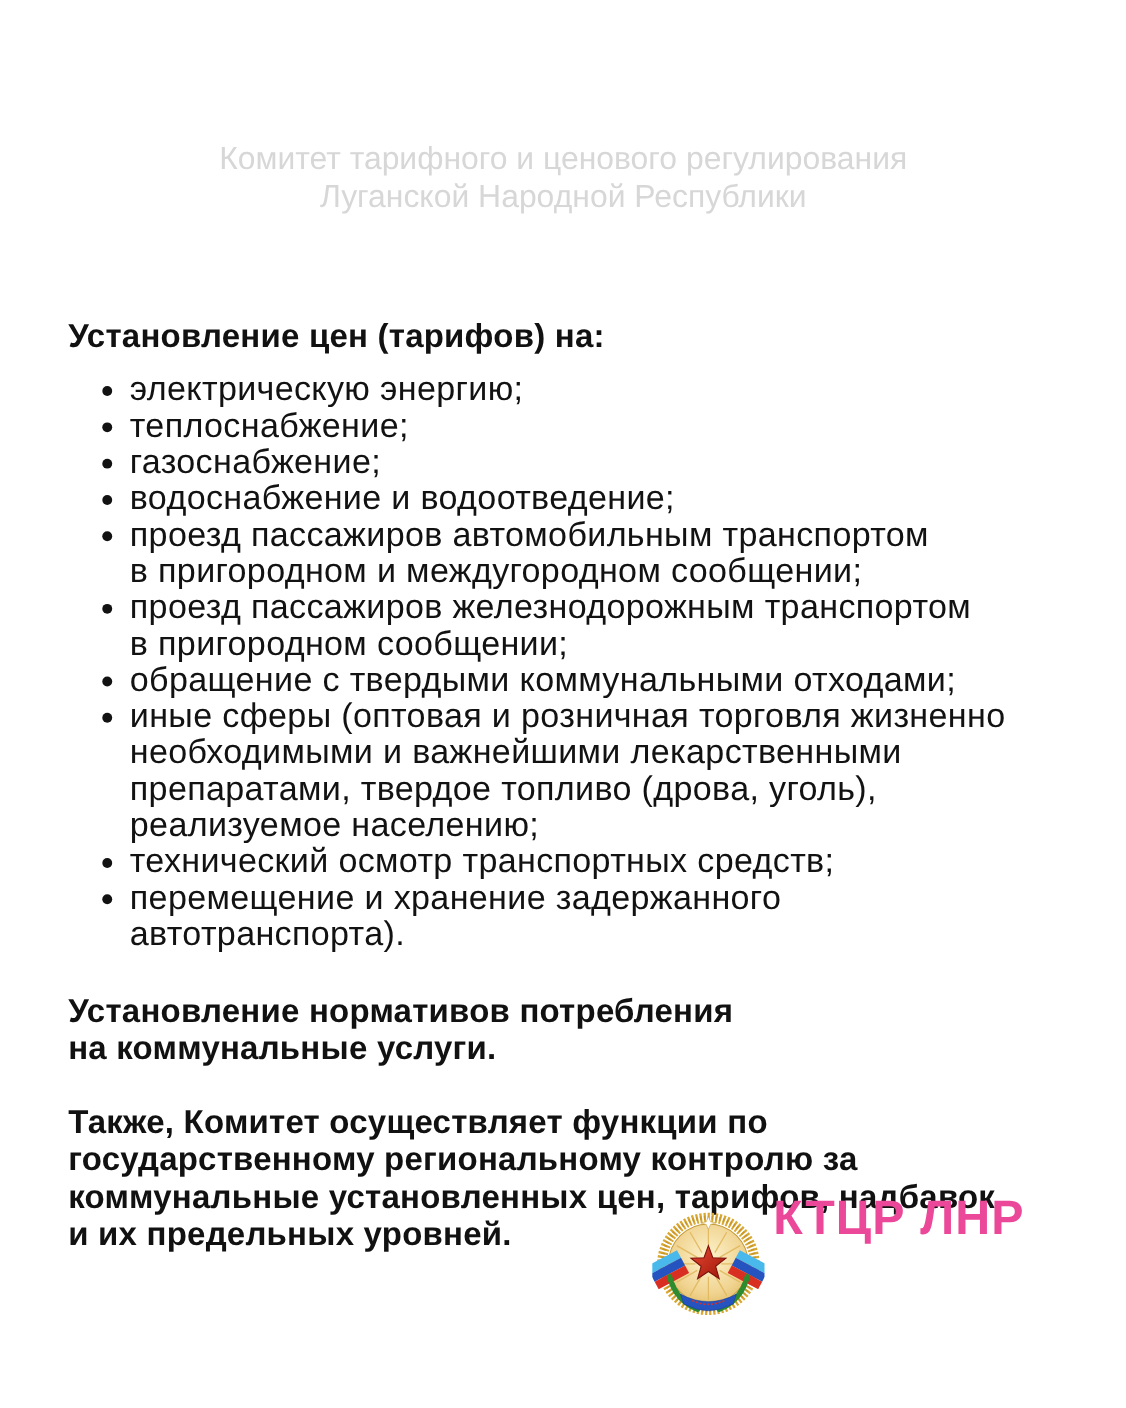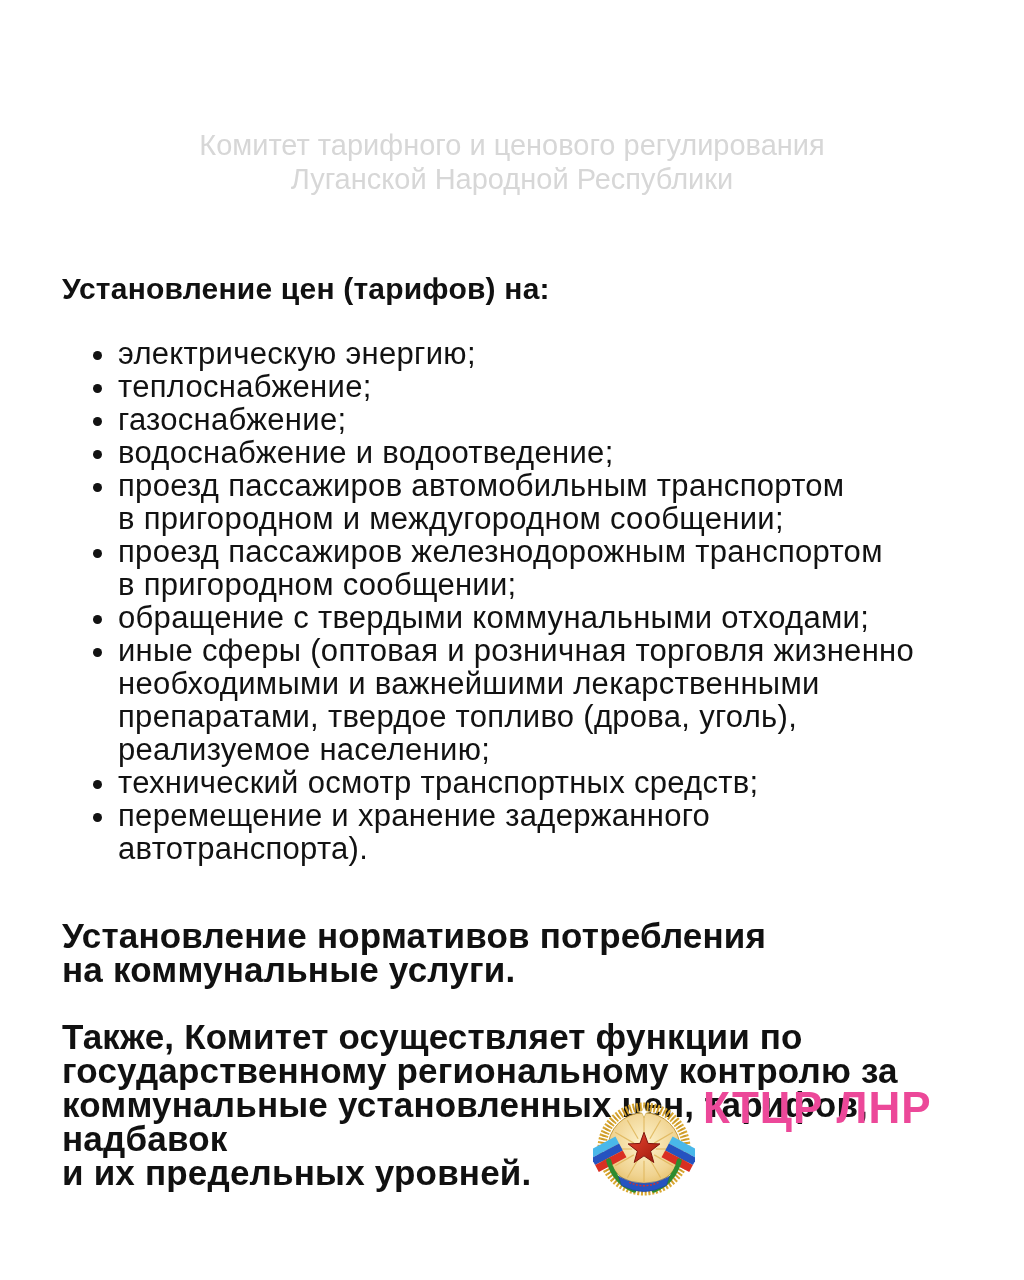--- a/index.html
+++ b/index.html
@@ -24,40 +24,39 @@
     color:#1e18a8;
     letter-spacing:-0.3px;
   }
   .section-heading{
     position:absolute;left:62px;
     font-size:30px;line-height:34px;font-weight:700;
     color:#111111;
     white-space:pre-line;
     letter-spacing:0.2px;
   }
-  .h-tariffs{top:272px;}
+  .h-tariffs{top:289px;}
   .tariff-list{
     position:absolute;top:337px;left:62px;width:920px;
     margin:0;padding:0 0 0 56px;
     font-size:31px;line-height:33px;font-weight:400;
     letter-spacing:0.3px;
     color:#121212;
     list-style:disc outside;
   }
   .tariff-list li{
     margin:0;padding:0;
     white-space:pre-line;
   }
   .para-bold{
     position:absolute;left:62px;width:920px;
-    font-size:35px;line-height:34px;font-weight:700;
+    font-size:30px;line-height:34px;font-weight:700;
     color:#111111;
     white-space:pre-line;
     letter-spacing:0.2px;
-    margin-top:16px;
   }
   .p-norms{top:903px;}
   .p-control{top:1004px;}
   .emblem{
     position:absolute;top:1100px;left:593px;
     width:102px;height:98px;
   }
   .watermark{
     position:absolute;top:1084px;left:703px;
     font-size:44px;line-height:48px;font-weight:700;

